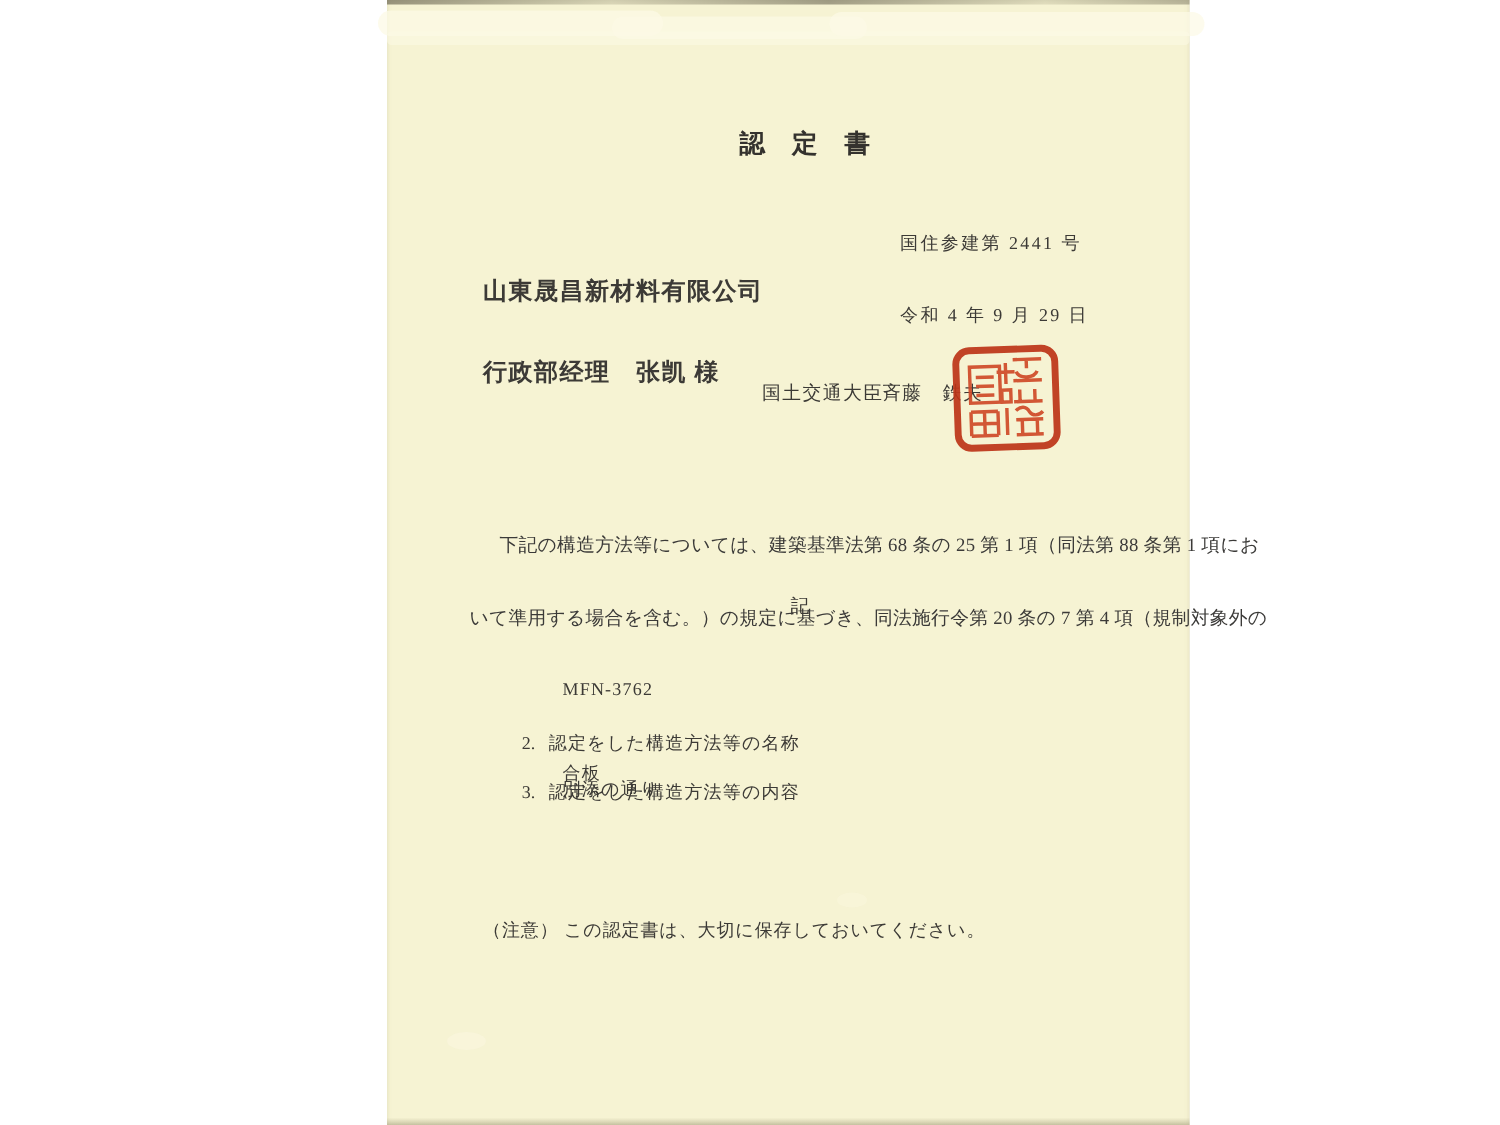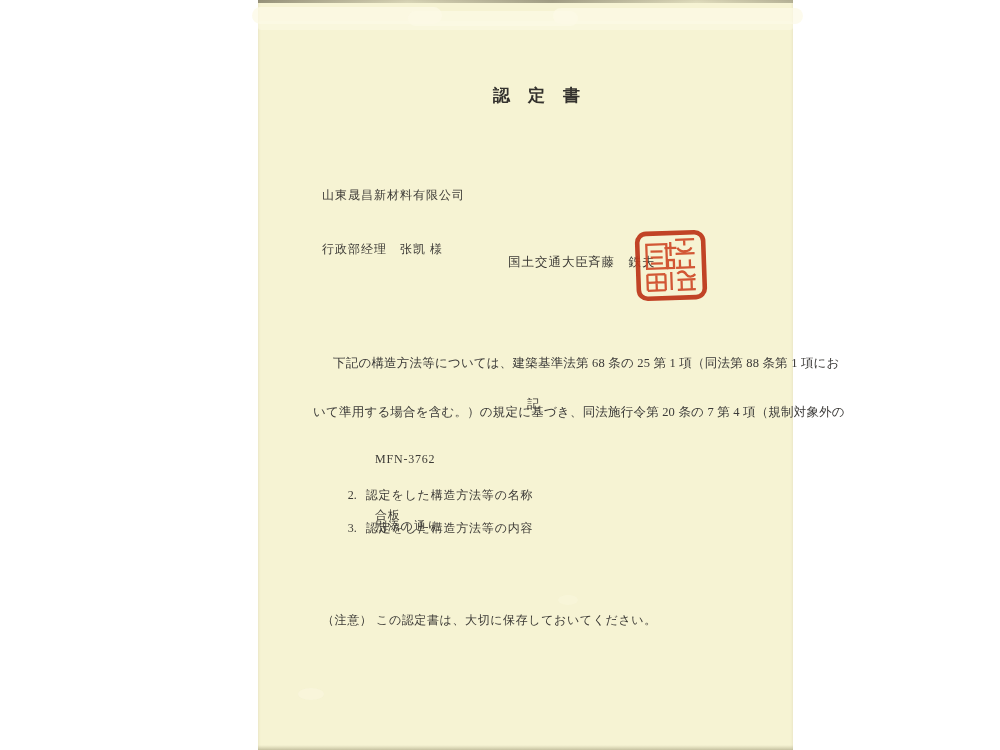--- a/index.html
+++ b/index.html
@@ -13,21 +13,21 @@
     position:absolute;left:258px;top:0;width:535px;height:750px;
     background:#f6f3d3;
     box-shadow:0 0 3px rgba(180,175,140,.35) inset;
   }
   .txt{position:absolute;color:#3c3a36;white-space:pre;}
   .title{
     left:235px;top:84px;font-size:17px;font-weight:600;
     color:#34322e;letter-spacing:.5px;
   }
   .docmeta{left:342px;top:122px;font-size:12px;line-height:16px;letter-spacing:1.6px;}
-  .addressee{left:64px;top:150px;font-size:12px;line-height:18px;letter-spacing:1px;}
+  .addressee{left:64px;top:150px;font-size:16px;line-height:18px;letter-spacing:1px;font-weight:bold;}
   .issuer-title{left:250px;top:254px;font-size:12.5px;letter-spacing:1px;}
   .issuer-name{left:330px;top:254px;font-size:12.5px;letter-spacing:1px;}
   .seal{
     position:absolute;left:377px;top:230px;width:72px;height:71px;
     transform:rotate(-2deg);opacity:.92;
   }
   .bodypar{left:55px;top:322px;width:428px;font-size:12.5px;line-height:16.4px;letter-spacing:.2px;color:#3b3a38;}
   .bodypar .ln{white-space:pre;text-align:center;}
   .bodypar .indent{text-indent:20px;}
   .ki{left:269px;top:396px;font-size:12.5px;letter-spacing:2px;}
@@ -66,20 +66,24 @@
     <div class="band b1"></div>
     <div class="band b2"></div>
     <div class="band b3"></div>
     <div class="band b4"></div>
     <div class="blob blob1"></div>
     <div class="blob blob2"></div>
     <div class="edge-bottom"></div>
 
     <div class="txt title">認　定　書</div>
 
+    <div class="txt docmeta">
+      <div>国住参建第 2441 号</div>
+      <div>令和 4 年 9 月 29 日</div>
+    </div>
 
     <div class="txt addressee">
       <div>山東晟昌新材料有限公司</div>
       <div>行政部经理　张凯 様</div>
     </div>
 
     <div class="txt issuer-title">国土交通大臣</div>
     <div class="txt issuer-name">斉藤　鉄夫</div>
 
     <div class="seal">

